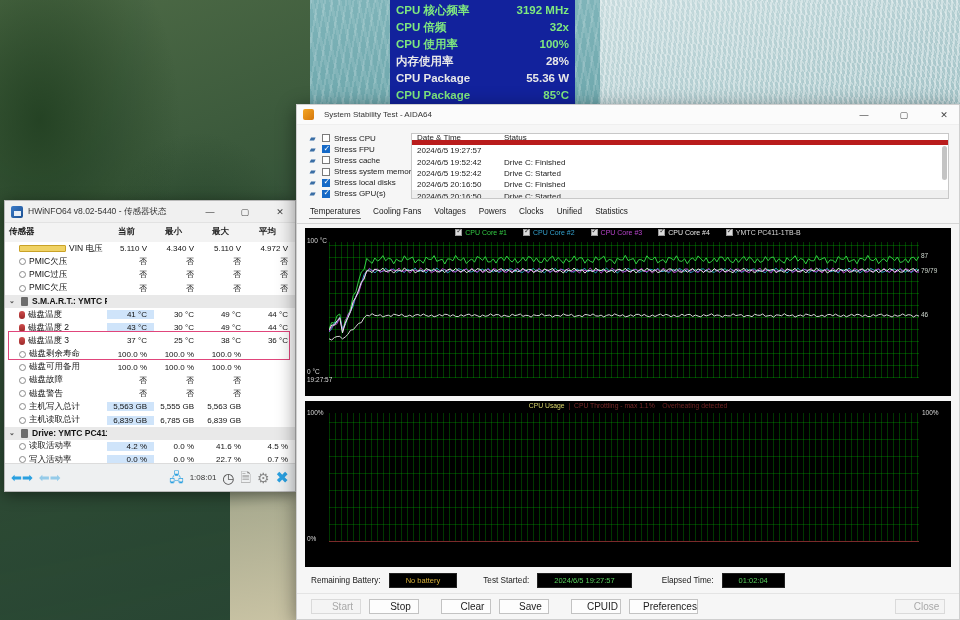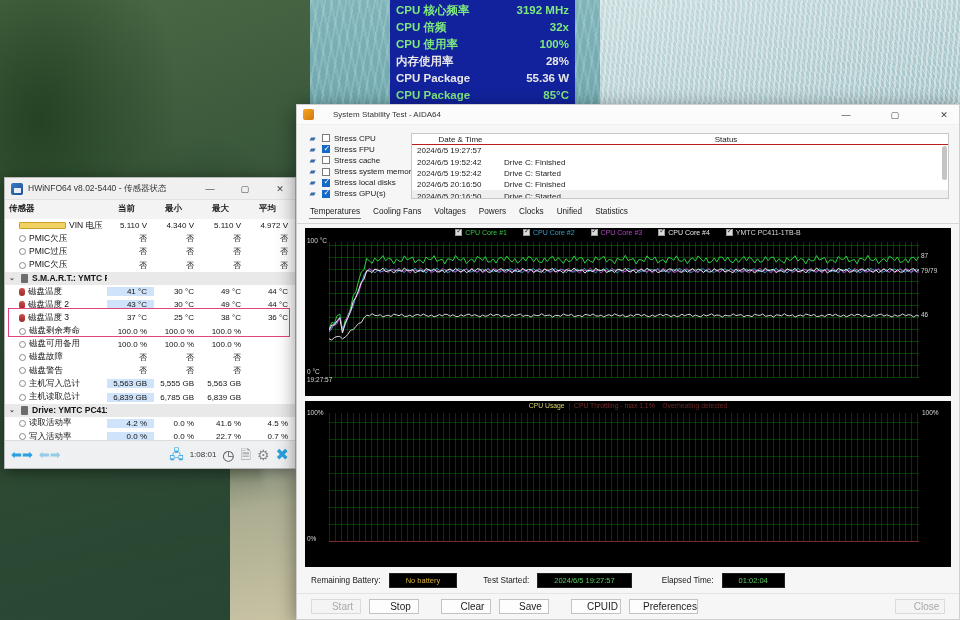--- a/index.html
+++ b/index.html
@@ -59,21 +59,21 @@
     font-size: 11.5px;
     padding: 2px 6px 0 6px;
     line-height: 17px;
   }
   #osd .row { display: flex; justify-content: space-between; }
   #osd .lbl { white-space: nowrap; }
   #osd .val { white-space: nowrap; }
 
   
   #hwinfo {
-    position: absolute; left: 4px; top: 177px; width: 292px; height: 292px;
+    position: absolute; left: 4px; top: 200px; width: 292px; height: 292px;
     background: #f3f3f3;
     border: 1px solid #b9b9b9;
     box-shadow: 0 3px 14px rgba(0,0,0,.45);
     font-size: 8.5px;
     color: #111;
     display: flex; flex-direction: column;
   }
   #hw-title {
     height: 22px; display: flex; align-items: center;
     background: #f0f0f0; padding-left: 6px; gap: 5px;
@@ -125,39 +125,39 @@
   #aida {
     position: absolute; left: 296px; top: 104px; width: 664px; height: 516px;
     background: #f6f6f6;
     border: 1px solid #cfcfcf;
     box-shadow: 0 4px 18px rgba(0,0,0,.45);
     display: flex; flex-direction: column;
     font-size: 8.5px; color: #1a1a1a;
   }
   #ai-title {
     height: 20px; display: flex; align-items: center; background: #fbfbfb;
-    padding-left: 6px; gap: 19px; border-bottom: 1px solid #efefef;
+    padding-left: 6px; gap: 10px; border-bottom: 1px solid #efefef;
   }
   #ai-icon { width: 11px; height: 11px; background: linear-gradient(135deg,#f5a623,#d4760c); border-radius: 2px; flex: none; }
   #ai-title-text { font-size: 8px; color: #333; flex: 1; }
 
   #ai-top { display: flex; padding: 8px 10px 4px 10px; gap: 8px; height: 78px; }
   #ai-checks { width: 96px; display: flex; flex-direction: column; gap: 1px; }
   .chk { display: flex; align-items: center; gap: 4px; height: 11.4px; }
   .chk .ci { width: 11px; height: 9px; flex: none; display: flex; align-items: center; justify-content: center; font-size: 8px; color: #3a6ea5; }
   .cb { width: 8px; height: 8px; border: 1px solid #7a7a7a; background: #fff; flex: none; }
   .cb.on { background: #1569c7; border-color: #1569c7; position: relative; }
   .cb.on:after { content: "✓"; position: absolute; left: 0.5px; top: -2.5px; font-size: 8px; color: #fff; line-height: 10px; }
   .chk .lb { font-size: 8px; white-space: nowrap; }
 
   #ai-log {
     flex: 1; border: 1px solid #c8c8c8; background: #fff; overflow: hidden; position: relative;
   }
   #ai-log .lrow { display: flex; height: 11.3px; align-items: center; font-size: 8px; }
-  #ai-log .lrow.head { font-weight: normal; color: #222; border-bottom: 1px solid #b91c1c; text-align: center; }
+  #ai-log .lrow.head { font-weight: normal; color: #222; border-bottom: 5px solid #b91c1c; }
   #ai-log .lrow.sel { background: #efefef; }
   #ai-log .dt { width: 92px; padding-left: 5px; }
   #ai-log .st { flex: 1; }
   #ai-log-scroll { position: absolute; right: 1px; top: 12px; width: 5px; height: 34px; background: #c4c4c4; border-radius: 3px; }
 
   #ai-tabs { display: flex; gap: 11px; padding: 3px 12px 4px 12px; border-bottom: 1px solid #d6d6d6; font-size: 8.2px; }
   #ai-tabs .tab { padding: 1px 1px 2px 1px; color: #1a1a1a; white-space: nowrap; }
   #ai-tabs .tab.active { border-bottom: 1.5px solid #6f6f6f; }
 
   #ai-charts { flex: 1; padding: 4px 8px 0 8px; display: flex; flex-direction: column; gap: 5px; }

